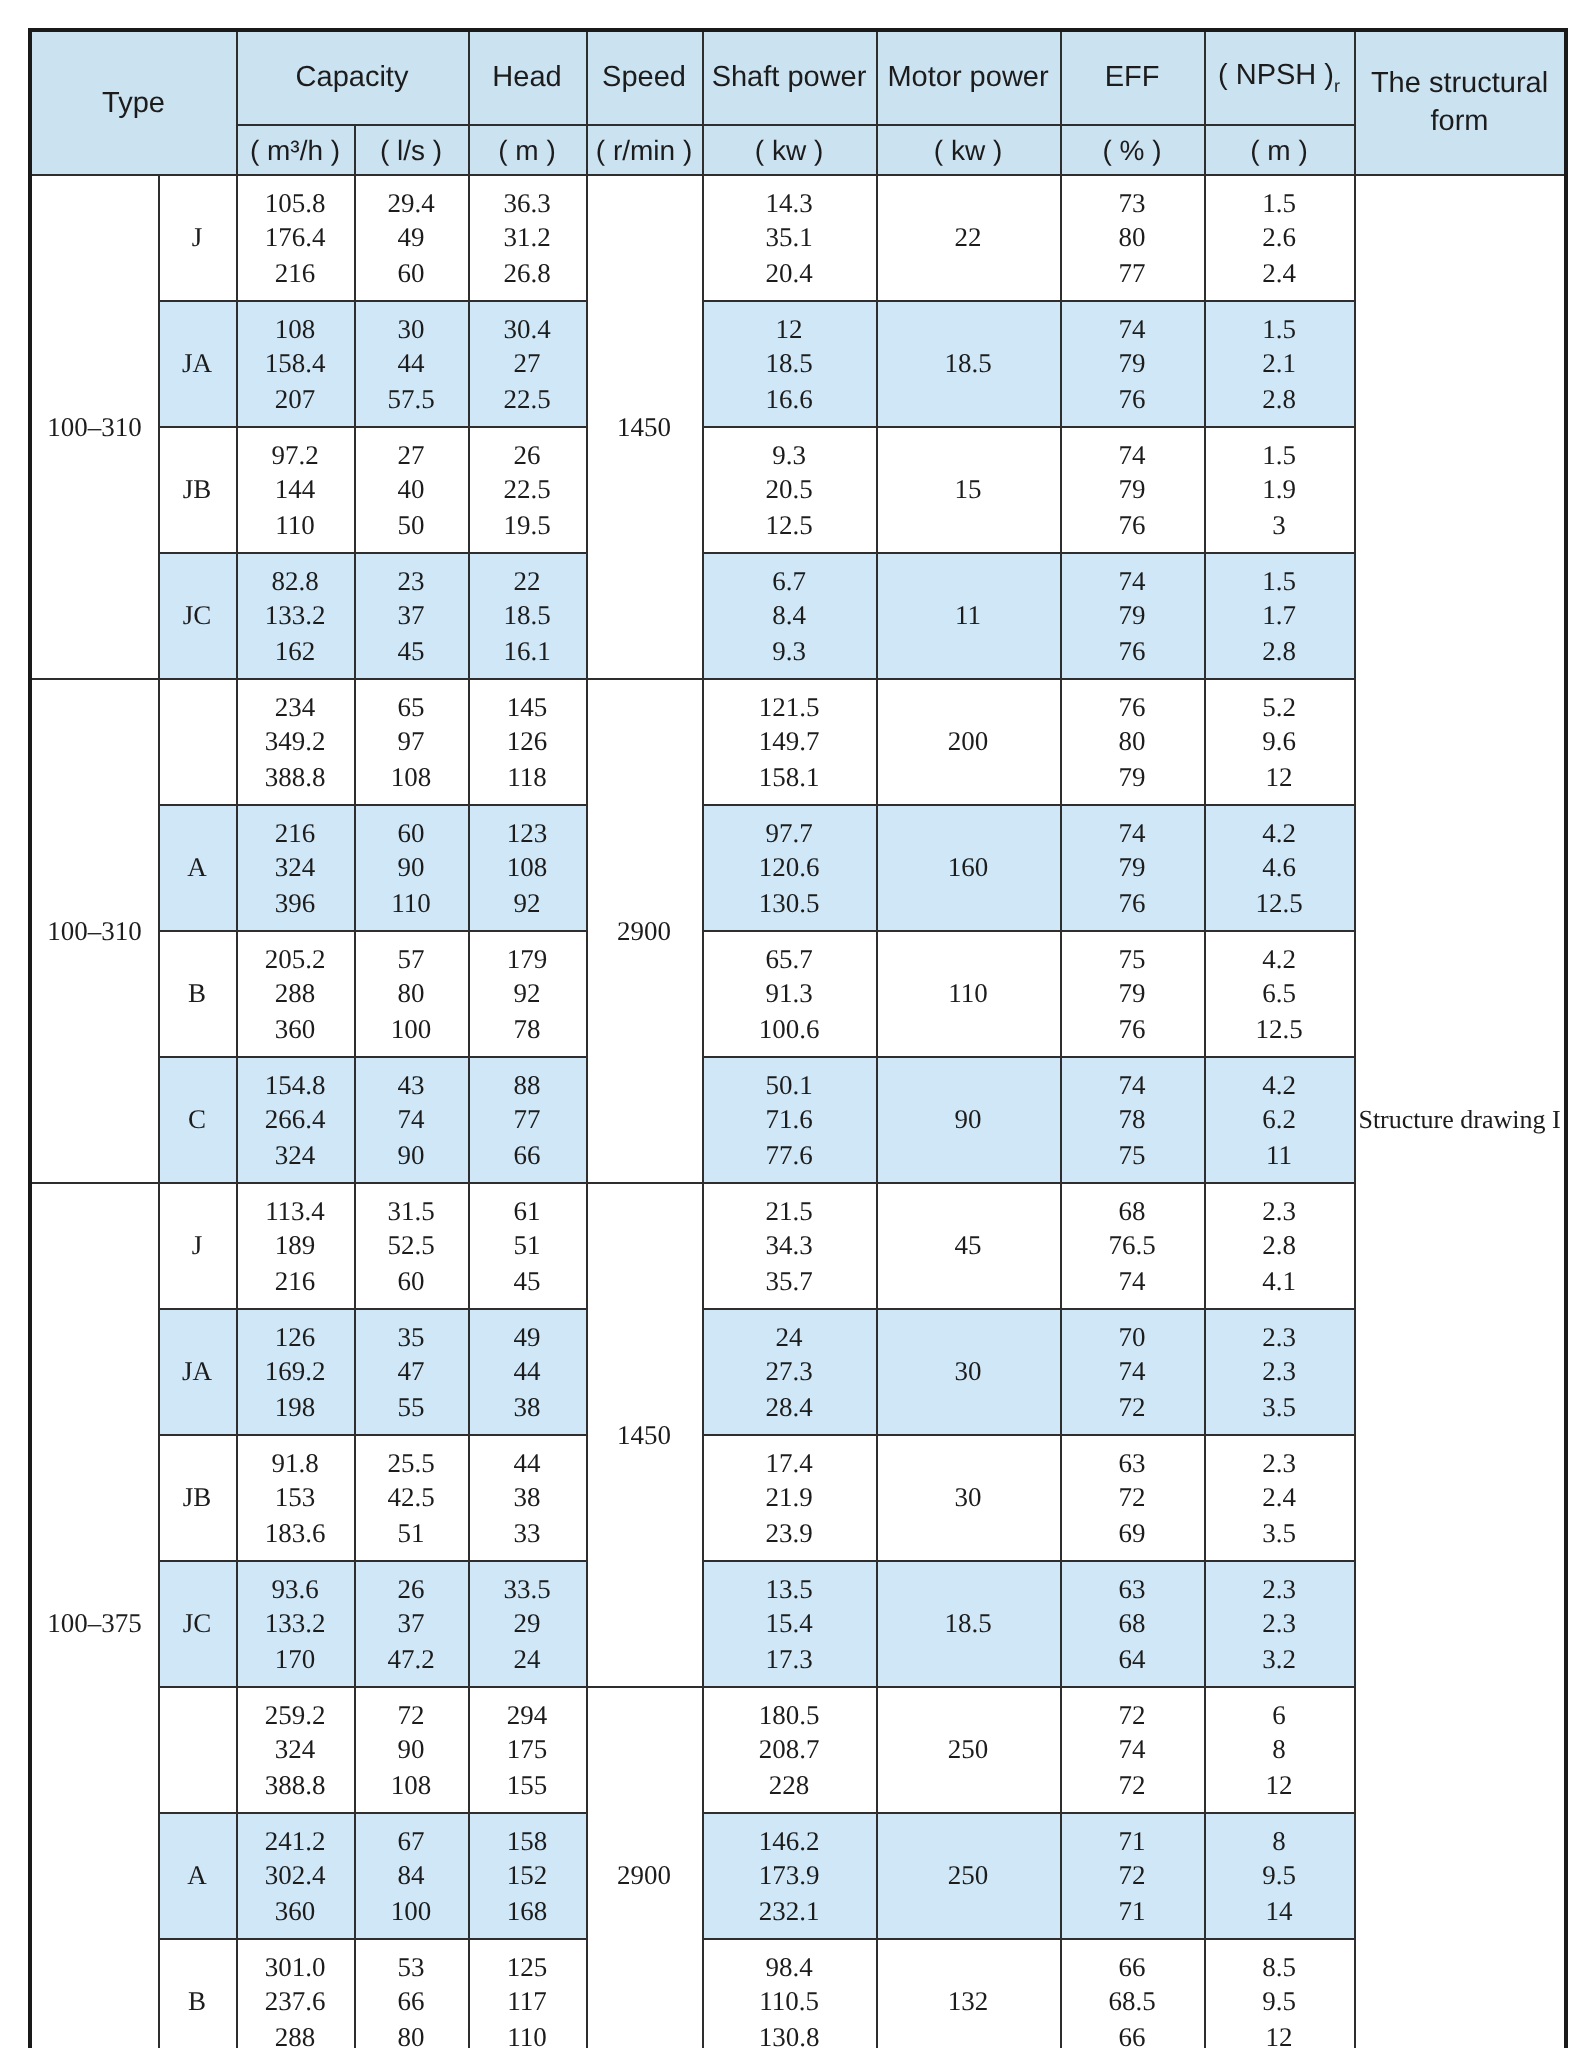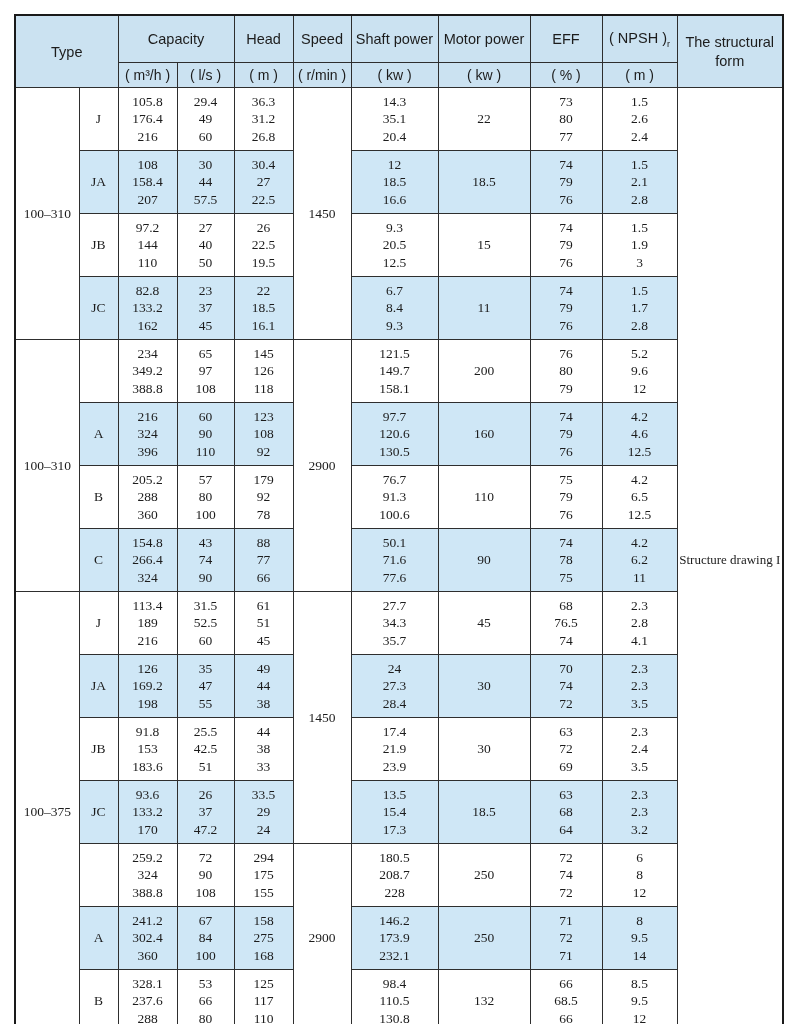--- a/index.html
+++ b/index.html
@@ -312,21 +312,21 @@
             <div class="vline">57</div>
             <div class="vline">80</div>
             <div class="vline">100</div>
           </td>
           <td>
             <div class="vline">179</div>
             <div class="vline">92</div>
             <div class="vline">78</div>
           </td>
           <td>
-            <div class="vline">76.7</div>
+            <div class="vline">65.7</div>
             <div class="vline">91.3</div>
             <div class="vline">100.6</div>
           </td>
           <td>110</td>
           <td>
             <div class="vline">75</div>
             <div class="vline">79</div>
             <div class="vline">76</div>
           </td>
           <td>
@@ -382,21 +382,21 @@
             <div class="vline">52.5</div>
             <div class="vline">60</div>
           </td>
           <td>
             <div class="vline">61</div>
             <div class="vline">51</div>
             <div class="vline">45</div>
           </td>
           <td class="speed-cell" rowspan="4">1450</td>
           <td>
-            <div class="vline">27.7</div>
+            <div class="vline">21.5</div>
             <div class="vline">34.3</div>
             <div class="vline">35.7</div>
           </td>
           <td>45</td>
           <td>
             <div class="vline">68</div>
             <div class="vline">76.5</div>
             <div class="vline">74</div>
           </td>
           <td>
@@ -549,21 +549,21 @@
             <div class="vline">302.4</div>
             <div class="vline">360</div>
           </td>
           <td>
             <div class="vline">67</div>
             <div class="vline">84</div>
             <div class="vline">100</div>
           </td>
           <td>
             <div class="vline">158</div>
-            <div class="vline">275</div>
+            <div class="vline">152</div>
             <div class="vline">168</div>
           </td>
           <td>
             <div class="vline">146.2</div>
             <div class="vline">173.9</div>
             <div class="vline">232.1</div>
           </td>
           <td>250</td>
           <td>
             <div class="vline">71</div>
@@ -572,21 +572,21 @@
           </td>
           <td>
             <div class="vline">8</div>
             <div class="vline">9.5</div>
             <div class="vline">14</div>
           </td>
         </tr>
         <tr>
           <td>B</td>
           <td>
-            <div class="vline">328.1</div>
+            <div class="vline">301.0</div>
             <div class="vline">237.6</div>
             <div class="vline">288</div>
           </td>
           <td>
             <div class="vline">53</div>
             <div class="vline">66</div>
             <div class="vline">80</div>
           </td>
           <td>
             <div class="vline">125</div>

